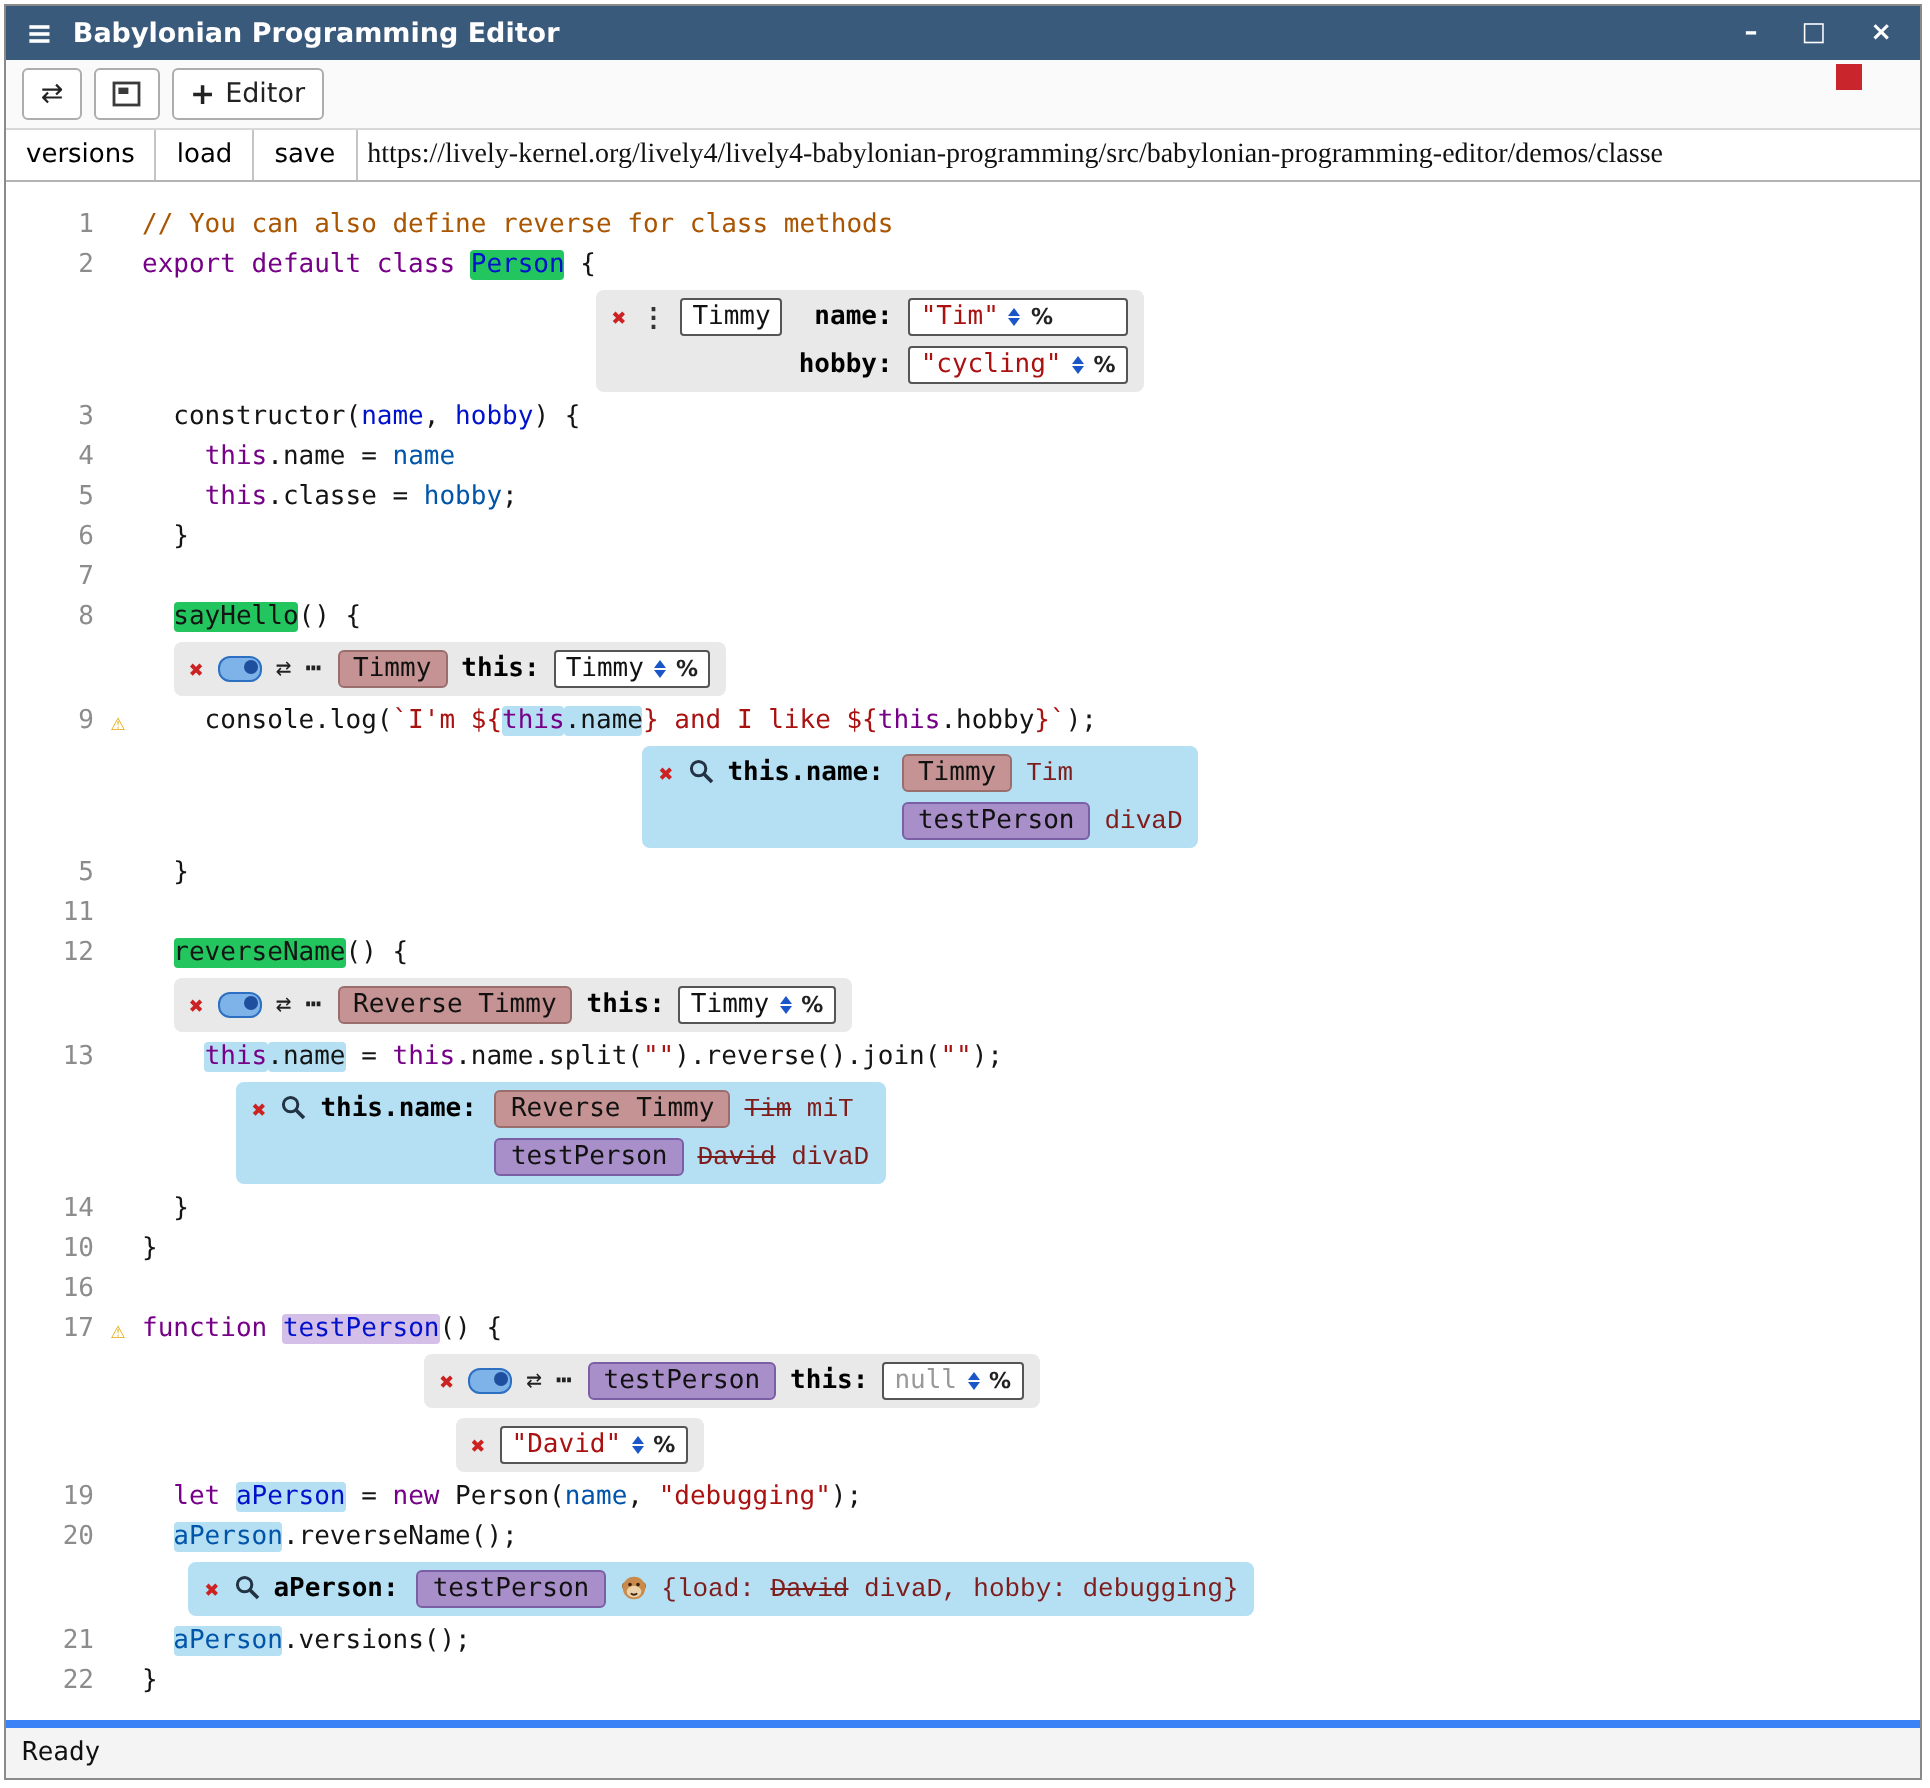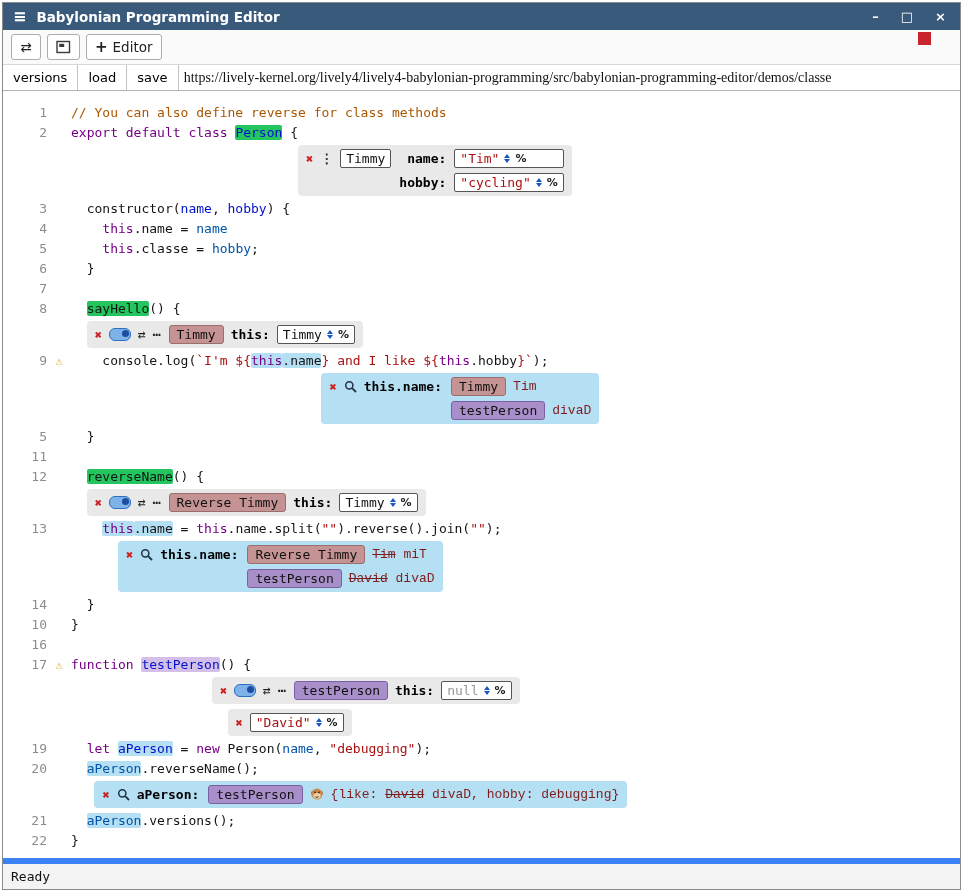--- a/index.html
+++ b/index.html
@@ -78,21 +78,21 @@
   .ic-toggle{width:20px;height:11px;border-radius:6px;background:var(--toggletrack,#7db3e8);
              border:1px solid #2d6fc0;position:relative;display:inline-block;}
   .ic-toggle .knob{position:absolute;right:1px;top:1px;width:7px;height:7px;border-radius:50%;
                    background:var(--toggleknob,#1d4f9e);}
   .spin{display:inline-flex;flex-direction:column;gap:1px;}
   .spin i{display:block;width:0;height:0;border-left:3.5px solid transparent;border-right:3.5px solid transparent;}
   .spin .u{border-bottom:4px solid var(--spinblue,#1b56c9);}
   .spin .d{border-top:4px solid var(--spinblue,#1b56c9);}
 
   
-  .statusbar{flex:0 0 25px;border-top:6px solid #3b82f6;background:#f4f4f4;display:flex;align-items:center;
+  .statusbar{flex:0 0 25px;border-top:4px solid #3b82f6;background:#f4f4f4;display:flex;align-items:center;
              padding:0 8px;font-family:"DejaVu Sans Mono",monospace;font-size:13px;color:#111;}
 </style>
 </head>
 <body>
 
 <div class="window">
 
   <div class="titlebar">
     <span class="menu-ic">≡</span>
     <span class="win-title">Babylonian Programming Editor</span>
@@ -273,21 +273,21 @@
                     <circle cx="5.3" cy="5.3" r="3.6" fill="none" stroke="#223344" stroke-width="1.5"></circle>
                     <line x1="8.1" y1="8.1" x2="12" y2="12" stroke="#223344" stroke-width="1.8"></line>
                   </svg></span><span class="wlabel">aPerson:</span></span><span class="wcell pval"><span class="badge purple">testPerson</span><span><svg width="14" height="14" viewBox="0 0 14 14" style="vertical-align:-2px">
                     <circle cx="2.9" cy="6" r="1.9" fill="#a0713d"></circle>
                     <circle cx="11.1" cy="6" r="1.9" fill="#a0713d"></circle>
                     <circle cx="7" cy="7" r="5.6" fill="#c98a4b"></circle>
                     <ellipse cx="7" cy="8.8" rx="3.7" ry="2.9" fill="#ecd0a8"></ellipse>
                     <circle cx="5" cy="5.3" r="0.9" fill="#38220f"></circle>
                     <circle cx="9" cy="5.3" r="0.9" fill="#38220f"></circle>
                     <path d="M5.4 9.7 Q7 11.1 8.6 9.7" stroke="#38220f" fill="none" stroke-width="0.9"></path>
-                  </svg></span><span class="parts"><span>{like: </span><span class="strike">David</span><span> divaD, hobby: debugging}</span></span></span></span></span>
+                  </svg></span><span class="parts"><span>{load: </span><span class="strike">David</span><span> divaD, hobby: debugging}</span></span></span></span></span>
         </div>
         <div class="line">
           <span class="gutter">21</span>
           <span class="gwarn"></span>
           <span class="codecell"><span class="tok c-pl">  </span><span class="tok c-v2 hl-pr">aPerson</span><span class="tok c-pl">.versions();</span></span>
         </div>
         <div class="line">
           <span class="gutter">22</span>
           <span class="gwarn"></span>
           <span class="codecell"><span class="tok c-pl">}</span></span>

